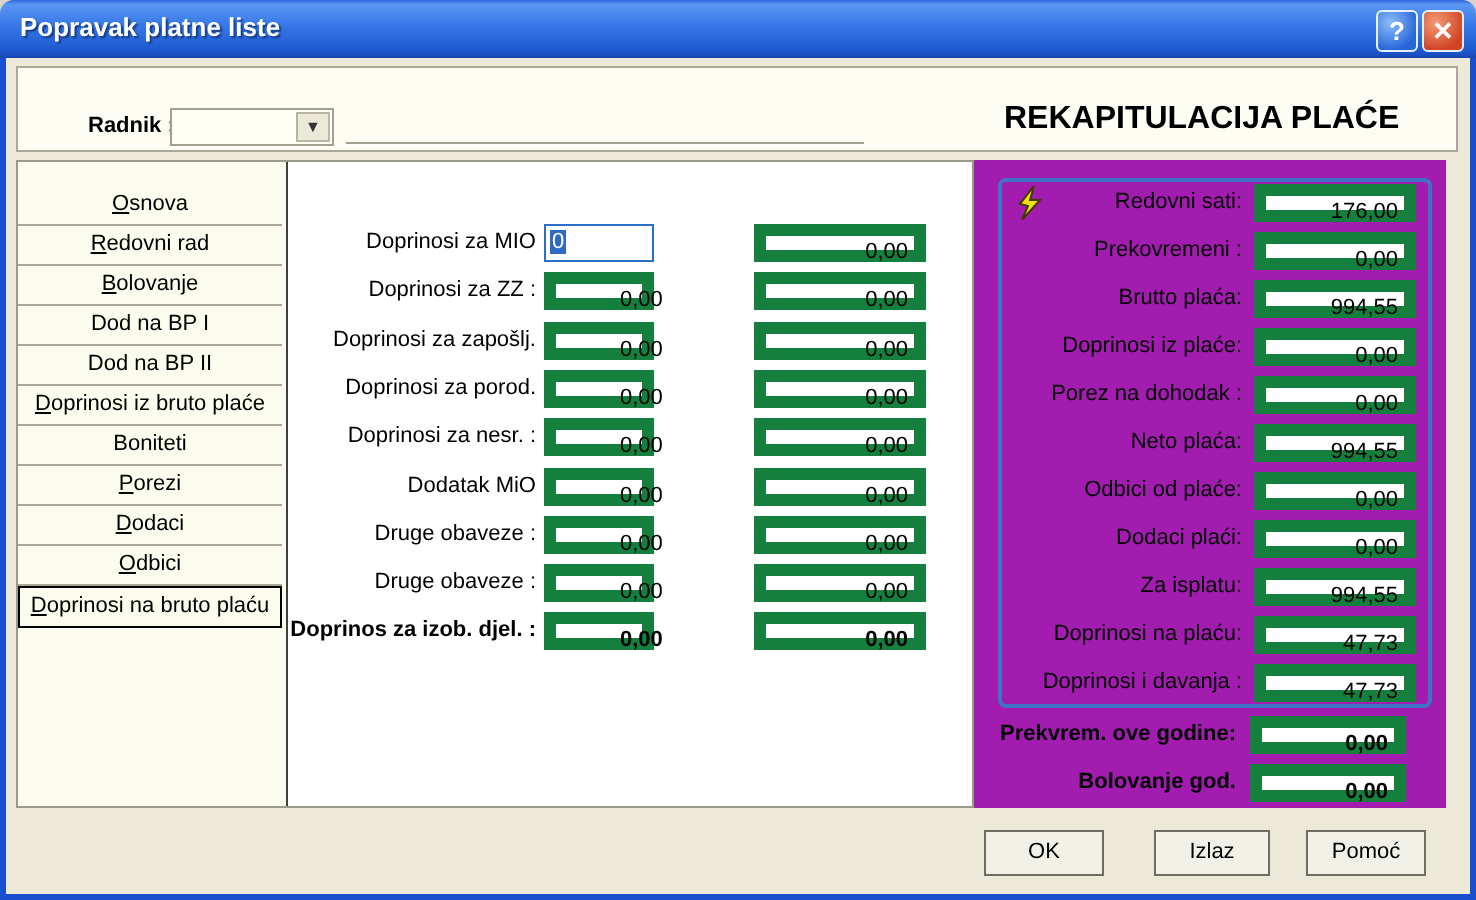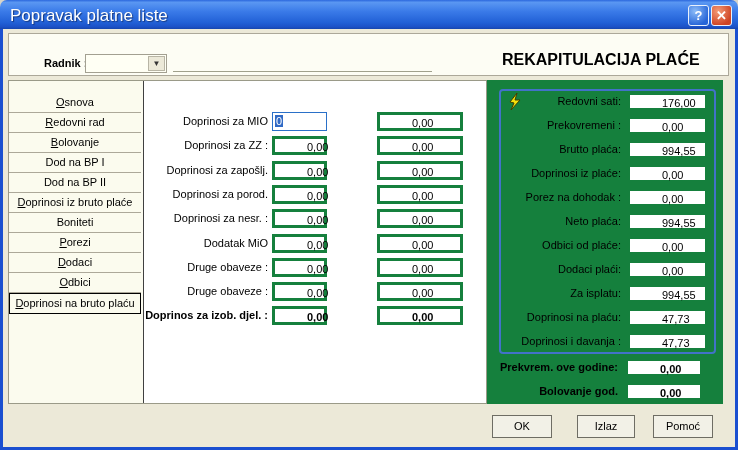--- a/index.html
+++ b/index.html
@@ -1,20 +1,20 @@
 <!DOCTYPE html>
 <html><head>
 <meta charset="utf-8">
 <style>
   html,body{margin:0;padding:0;background:#d8d4c8;}
   .window{position:relative;width:738px;height:450px;font-family:"Liberation Sans",sans-serif;font-size:11px;color:#000;overflow:hidden;}
   
   .titlebar{position:absolute;left:0;top:0;width:738px;height:29px;border-radius:7px 7px 0 0;
     background:linear-gradient(180deg,#2b67dd 0%,#5a97f2 8%,#3a7ae8 40%,#2160d6 78%,#1c52c8 92%,#1646ae 100%);}
-  .title-text{position:absolute;left:10px;top:6px;color:#fff;font-weight:normal;font-size:17px;text-shadow:1px 1px 1px #17397e;}
+  .title-text{position:absolute;left:10px;top:6px;color:#fff;font-weight:bold;font-size:13px;text-shadow:1px 1px 1px #17397e;}
   .tb-btn{position:absolute;top:5px;width:21px;height:21px;border-radius:3px;border:1px solid #e8f0fc;color:#fff;font-weight:bold;
     text-align:center;line-height:19px;font-size:13px;box-sizing:border-box;cursor:default;}
   .help-btn{left:688px;background:radial-gradient(circle at 32% 28%,#8cbcf8,#2765d8 75%);}
   .close-btn{left:711px;background:radial-gradient(circle at 32% 28%,#f59b77,#ce4323 75%);}
   .body-bg{position:absolute;left:0;top:29px;width:738px;height:421px;background:#ece9d8;box-sizing:border-box;
     border-left:3px solid #1a4fd0;border-right:3px solid #1a4fd0;border-bottom:3px solid #1a4fd0;}
   
   .top-strip{position:absolute;left:8px;top:33px;width:721px;height:43px;background:#fdfdf4;border:1px solid #aca899;box-sizing:border-box;}
   .radnik-label{position:absolute;left:44px;top:57px;font-weight:bold;}
   .combo{position:absolute;left:85px;top:54px;width:82px;height:19px;background:#fffff4;border:1px solid #a3a091;box-sizing:border-box;}
@@ -23,26 +23,26 @@
   .name-line{position:absolute;left:173px;top:54px;width:259px;height:17px;border-bottom:1px solid #a0a08c;}
   .recap-title{position:absolute;left:502px;top:51px;font-weight:bold;font-size:16px;}
   
   .main-frame{position:absolute;left:8px;top:80px;width:715px;height:324px;border:1px solid #9a9a88;box-sizing:border-box;}
   .sidebar{position:absolute;left:8px;top:80px;width:135px;height:324px;background:#fbfbee;box-sizing:border-box;}
   .side-items{position:absolute;left:1px;top:13px;width:132px;}
   .side-item{height:19px;line-height:18px;text-align:center;border-bottom:1px solid #aca899;cursor:default;white-space:nowrap;}
   .side-item.selected{border:1px solid #000;}
   .center-panel{position:absolute;left:143px;top:80px;width:344px;height:324px;background:#fff;box-sizing:border-box;
     border-left:1px solid #404040;border-top:1px solid #404040;border-right:1px solid #9a9a88;}
-  .right-panel{position:absolute;left:487px;top:80px;width:236px;height:324px;background:#15803d;overflow:hidden;box-sizing:border-box;text-decoration:underline;}
+  .right-panel{position:absolute;left:487px;top:80px;width:236px;height:324px;background:#a21caf;overflow:hidden;box-sizing:border-box;text-decoration:underline;}
   
   .form-row{position:absolute;left:0;width:738px;height:20px;}
   .form-label{position:absolute;left:143px;width:125px;text-align:right;top:3px;white-space:nowrap;}
-  .input{position:absolute;background:#fff;border:3px solid #15803d;box-sizing:border-box;height:19px;line-height:17px;
-    text-align:left;padding-right:3px;top:0;padding-left:32px;}
+  .input{position:absolute;background:#fff;border:6px solid #15803d;box-sizing:border-box;height:19px;line-height:17px;
+    text-align:right;padding-right:3px;top:0;padding-left:32px;}
   .in1{left:272px;width:55px;}
   .in2{left:377px;width:86px;}
   .input.focused{border:1px solid #2a70c8;text-align:left;padding-left:2px;}
   .sel{background:#316ac5;color:#fff;padding:0 1px;}
   
   .recap-box{position:absolute;left:12px;top:9px;width:217px;height:265px;border:2px solid #4272c8;border-radius:4px;box-sizing:border-box;}
   .flash{position:absolute;left:20px;top:13px;width:16px;height:17px;}
   .recap-row{position:absolute;left:0;width:236px;height:20px;}
   .recap-label{position:absolute;left:8px;width:126px;text-align:right;top:3px;white-space:nowrap;}
   .recap-input{left:140px;width:81px;}

